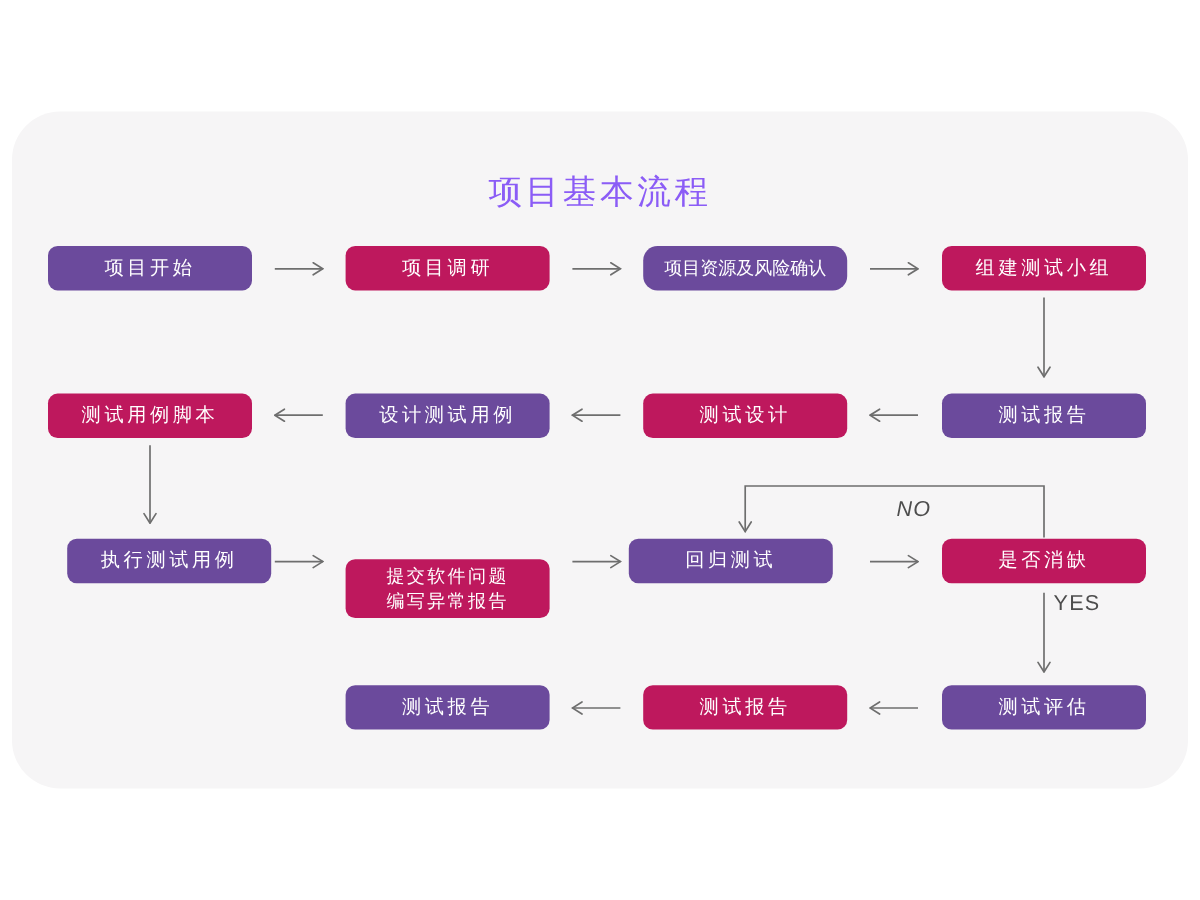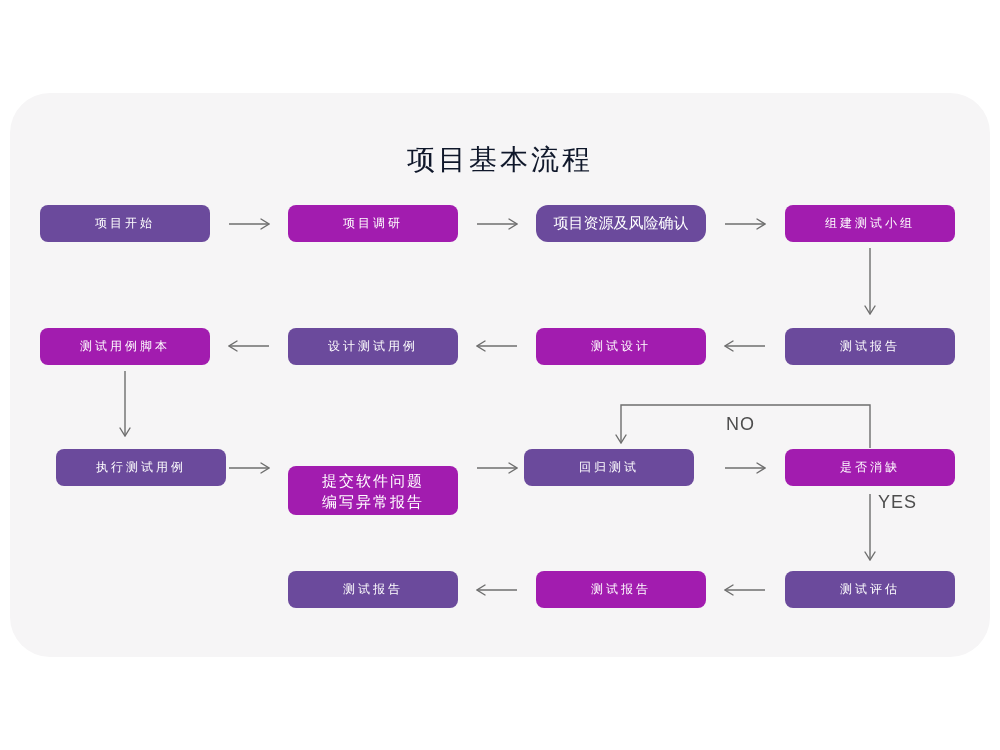--- a/index.html
+++ b/index.html
@@ -18,52 +18,52 @@
     border-radius: 40px;
   }
   .title {
     position: absolute;
     left: 0; top: 141px;
     width: 1000px;
     text-align: center;
     font-size: 28px;
     font-weight: 500;
     letter-spacing: 3px;
-    color: #0f172a;
+    color: #8b5cf6;
     margin: 0;
   }
   .arrows {
     position: absolute;
     left: 0; top: 0;
     pointer-events: none;
   }
   .node {
     position: absolute;
     width: 170px; height: 37px;
     border-radius: 8px;
     color: #ffffff;
-    font-size: 12px;
+    font-size: 16px;
     letter-spacing: 3px;
     display: flex;
     flex-direction: column;
     align-items: center;
     justify-content: center;
     text-align: center;
   }
   .node.purple { background: #6b4a9c; }
-  .node.gray   { background: #a21caf; }
+  .node.gray   { background: #be185d; }
   .node.tight  { letter-spacing: 0; font-size: 15px; border-radius: 12px; }
   .node.tall   { height: 49px; font-size: 15px; line-height: 21px; letter-spacing: 2px; margin-top: 23px; }
   .edge-label {
     position: absolute;
     font-size: 18px;
     color: #4d4d4d;
     letter-spacing: 1px;
   }
-  .edge-label.no { left: 726px; top: 414px; width: 50px; text-align: left; }
+  .edge-label.no { left: 726px; top: 414px; width: 50px; text-align: right; font-style: italic; }
   .edge-label.yes { left: 878px; top: 492px; }
 </style>
 </head>
 <body>
 
 <div class="card"></div>
 
 <h1 class="title">项目基本流程</h1>
 
 <svg class="arrows" width="1000" height="750" viewBox="0 0 1000 750">

